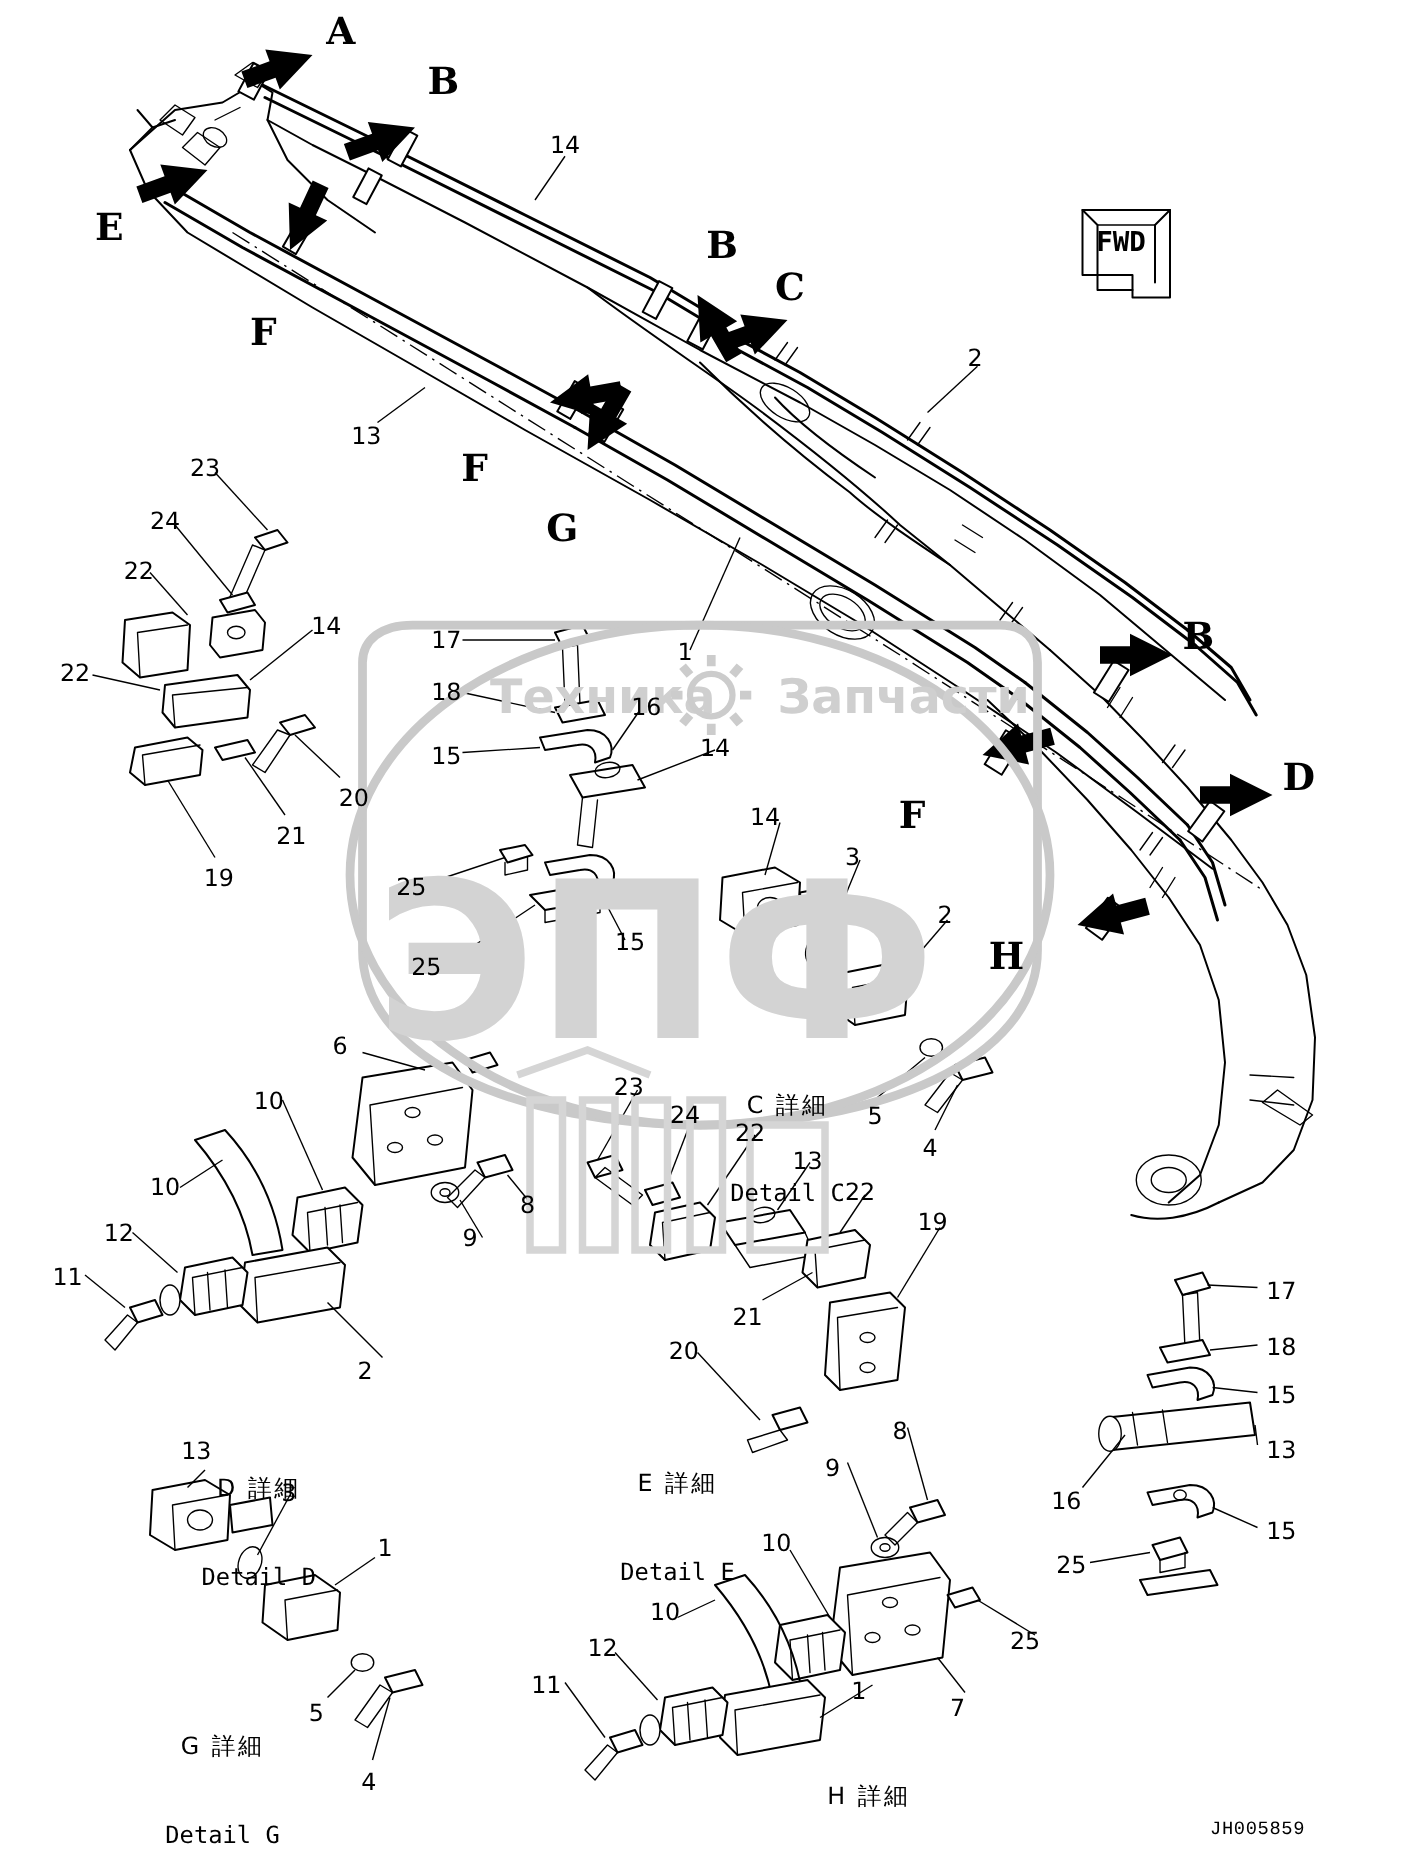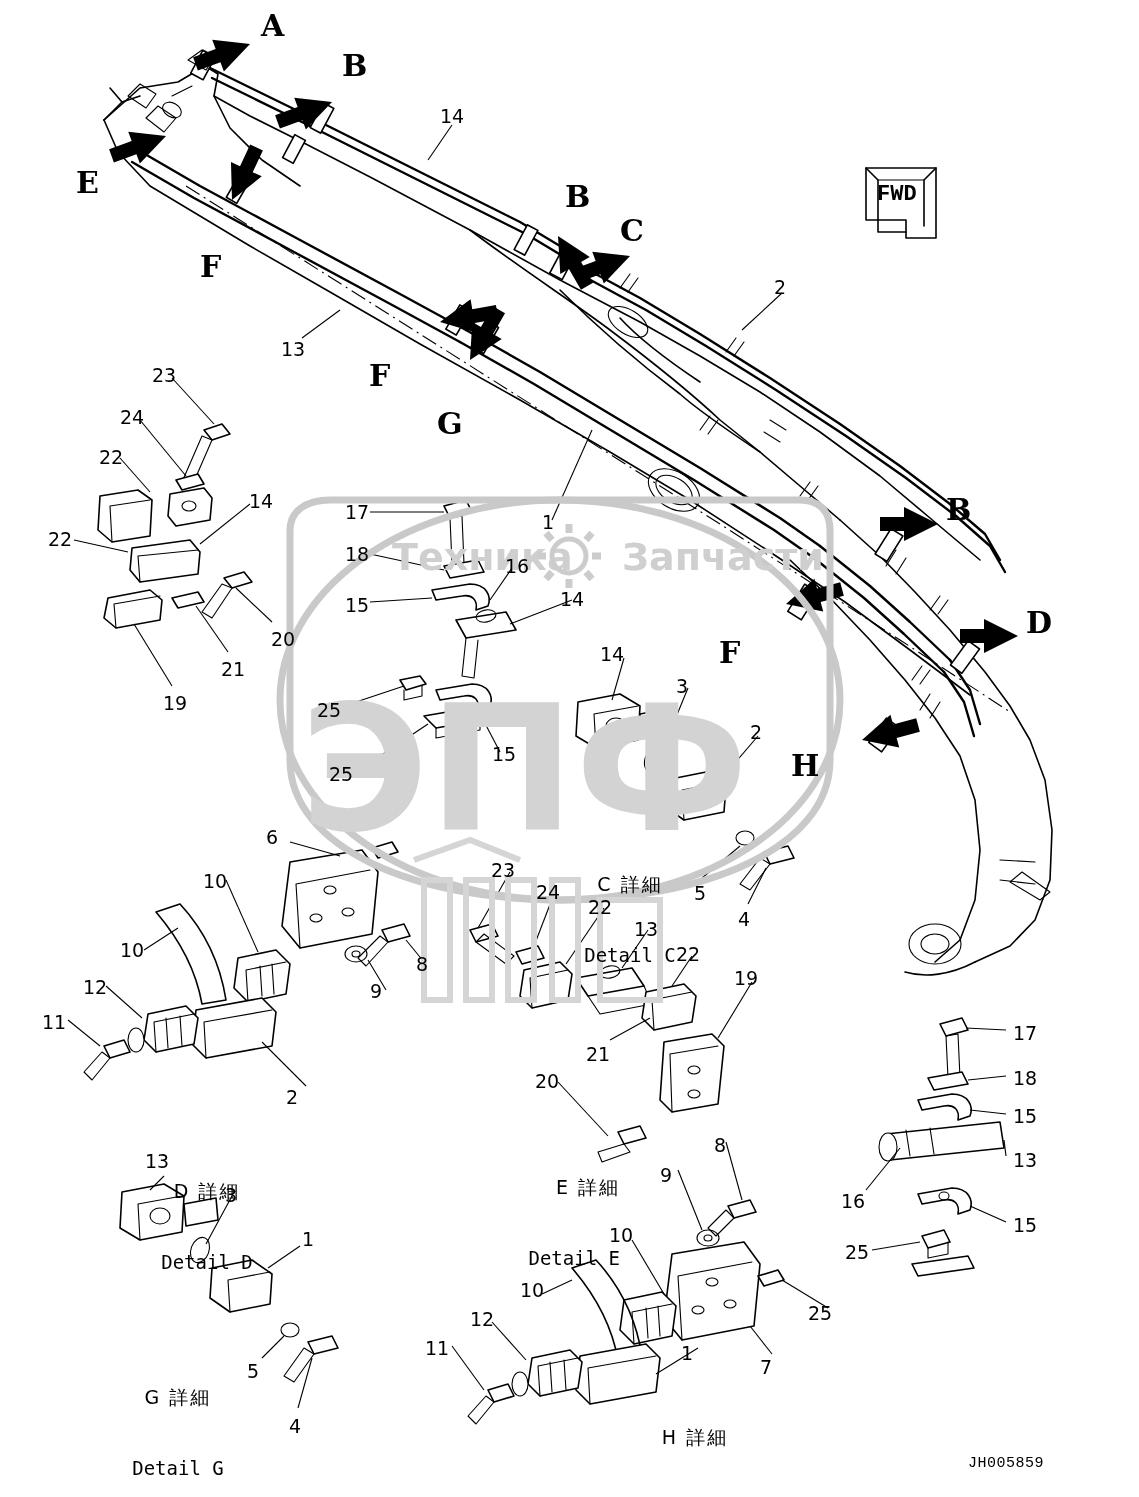--- a/index.html
+++ b/index.html
@@ -535,31 +535,31 @@
     </div>
 
   <div class="lbl detail-title" style="left:540px; top:825px; width:180px;">
     <div class="jp">C 詳細</div>
     <div>Detail C</div>
   </div>
   <div class="lbl detail-title" style="left:117px; top:1132px; width:180px;">
     <div class="jp">D 詳細</div>
     <div>Detail D</div>
   </div>
-  <div class="lbl detail-title" style="left:440px; top:1128px; width:180px;text-align:right;">
+  <div class="lbl detail-title" style="left:452px; top:1128px; width:180px;">
     <div class="jp">E 詳細</div>
     <div>Detail E</div>
   </div>
   <div class="lbl detail-title" style="left:88px; top:1338px; width:180px;">
     <div class="jp">G 詳細</div>
     <div>Detail G</div>
   </div>
   <div class="lbl detail-title" style="left:605px; top:1378px; width:180px;">
     <div class="jp">H 詳細</div>
     <div>Detail H</div>
   </div>
 
 
-  <div class="lbl fwd" style="left:877px; top:183px;font-family:Liberation Mono, monospace;">FWD</div>
+  <div class="lbl fwd" style="left:877px; top:183px;">FWD</div>
 
   <div class="lbl code" style="left:968px; top:1456px;">JH005859</div>
 
 </div>
 
 </body></html>

